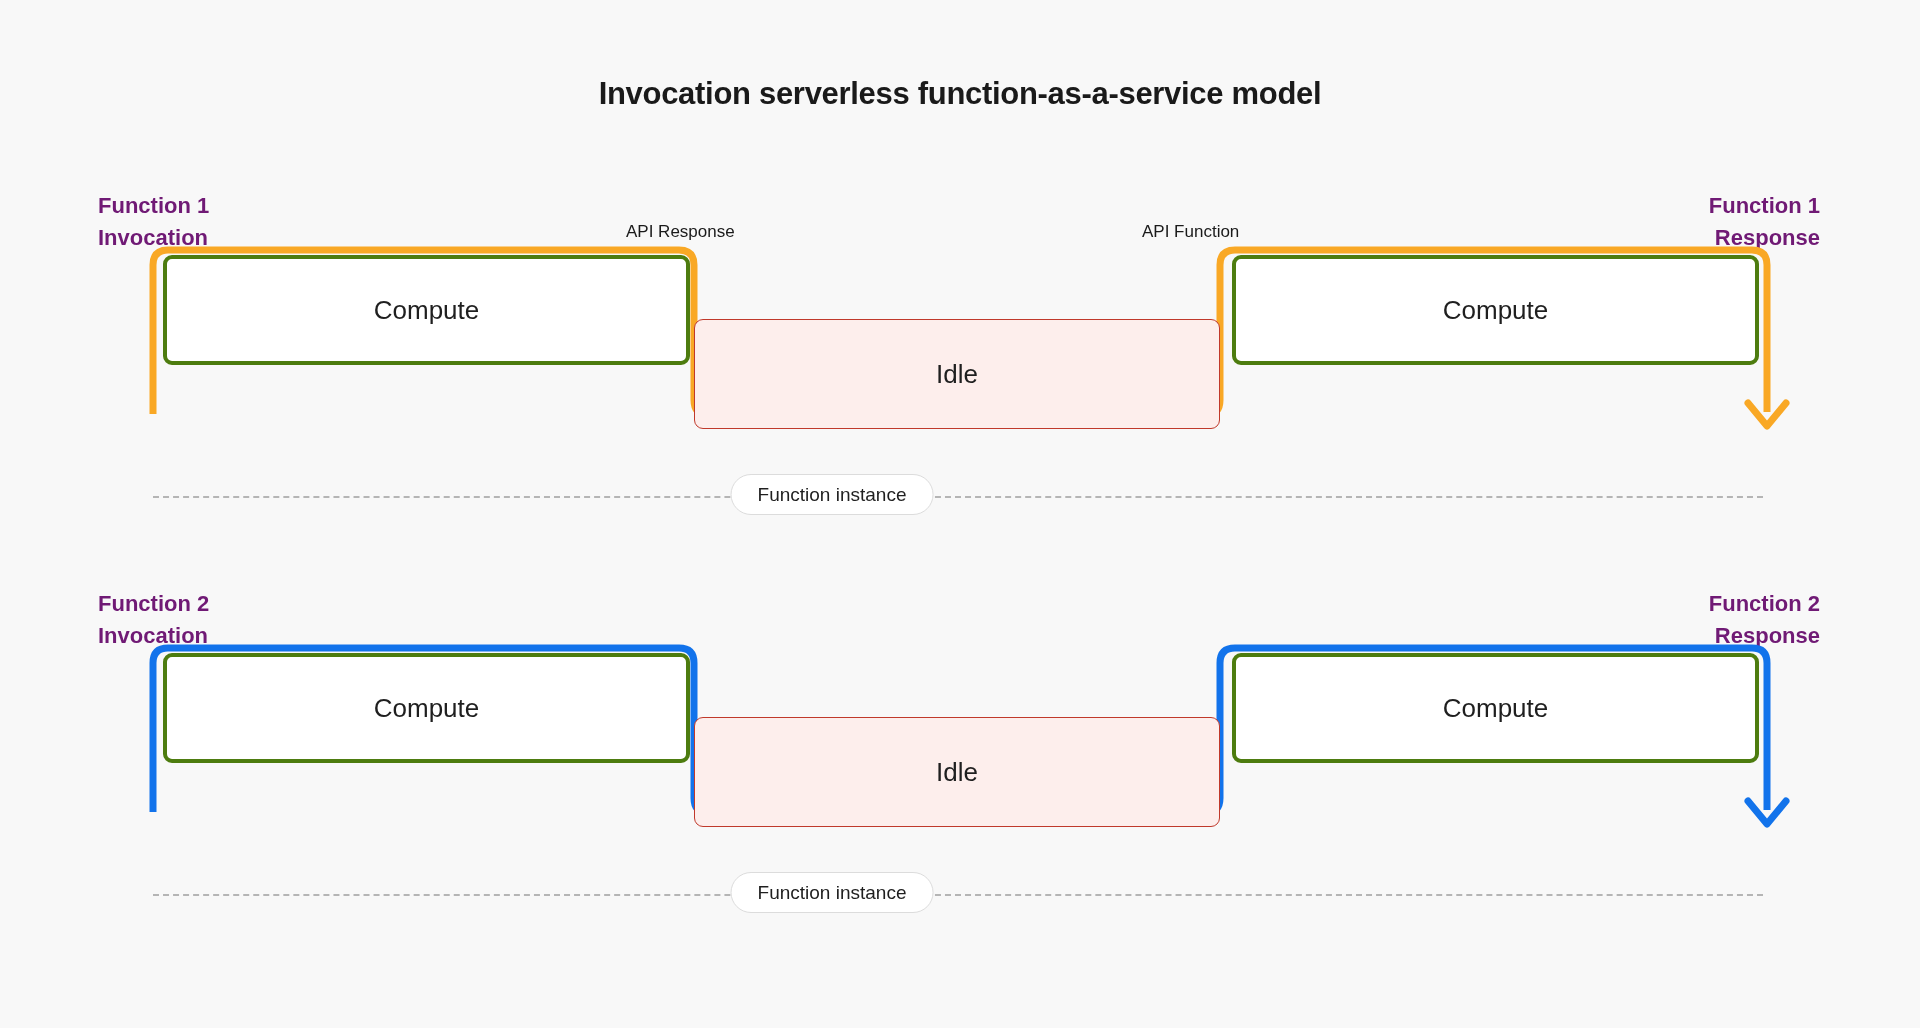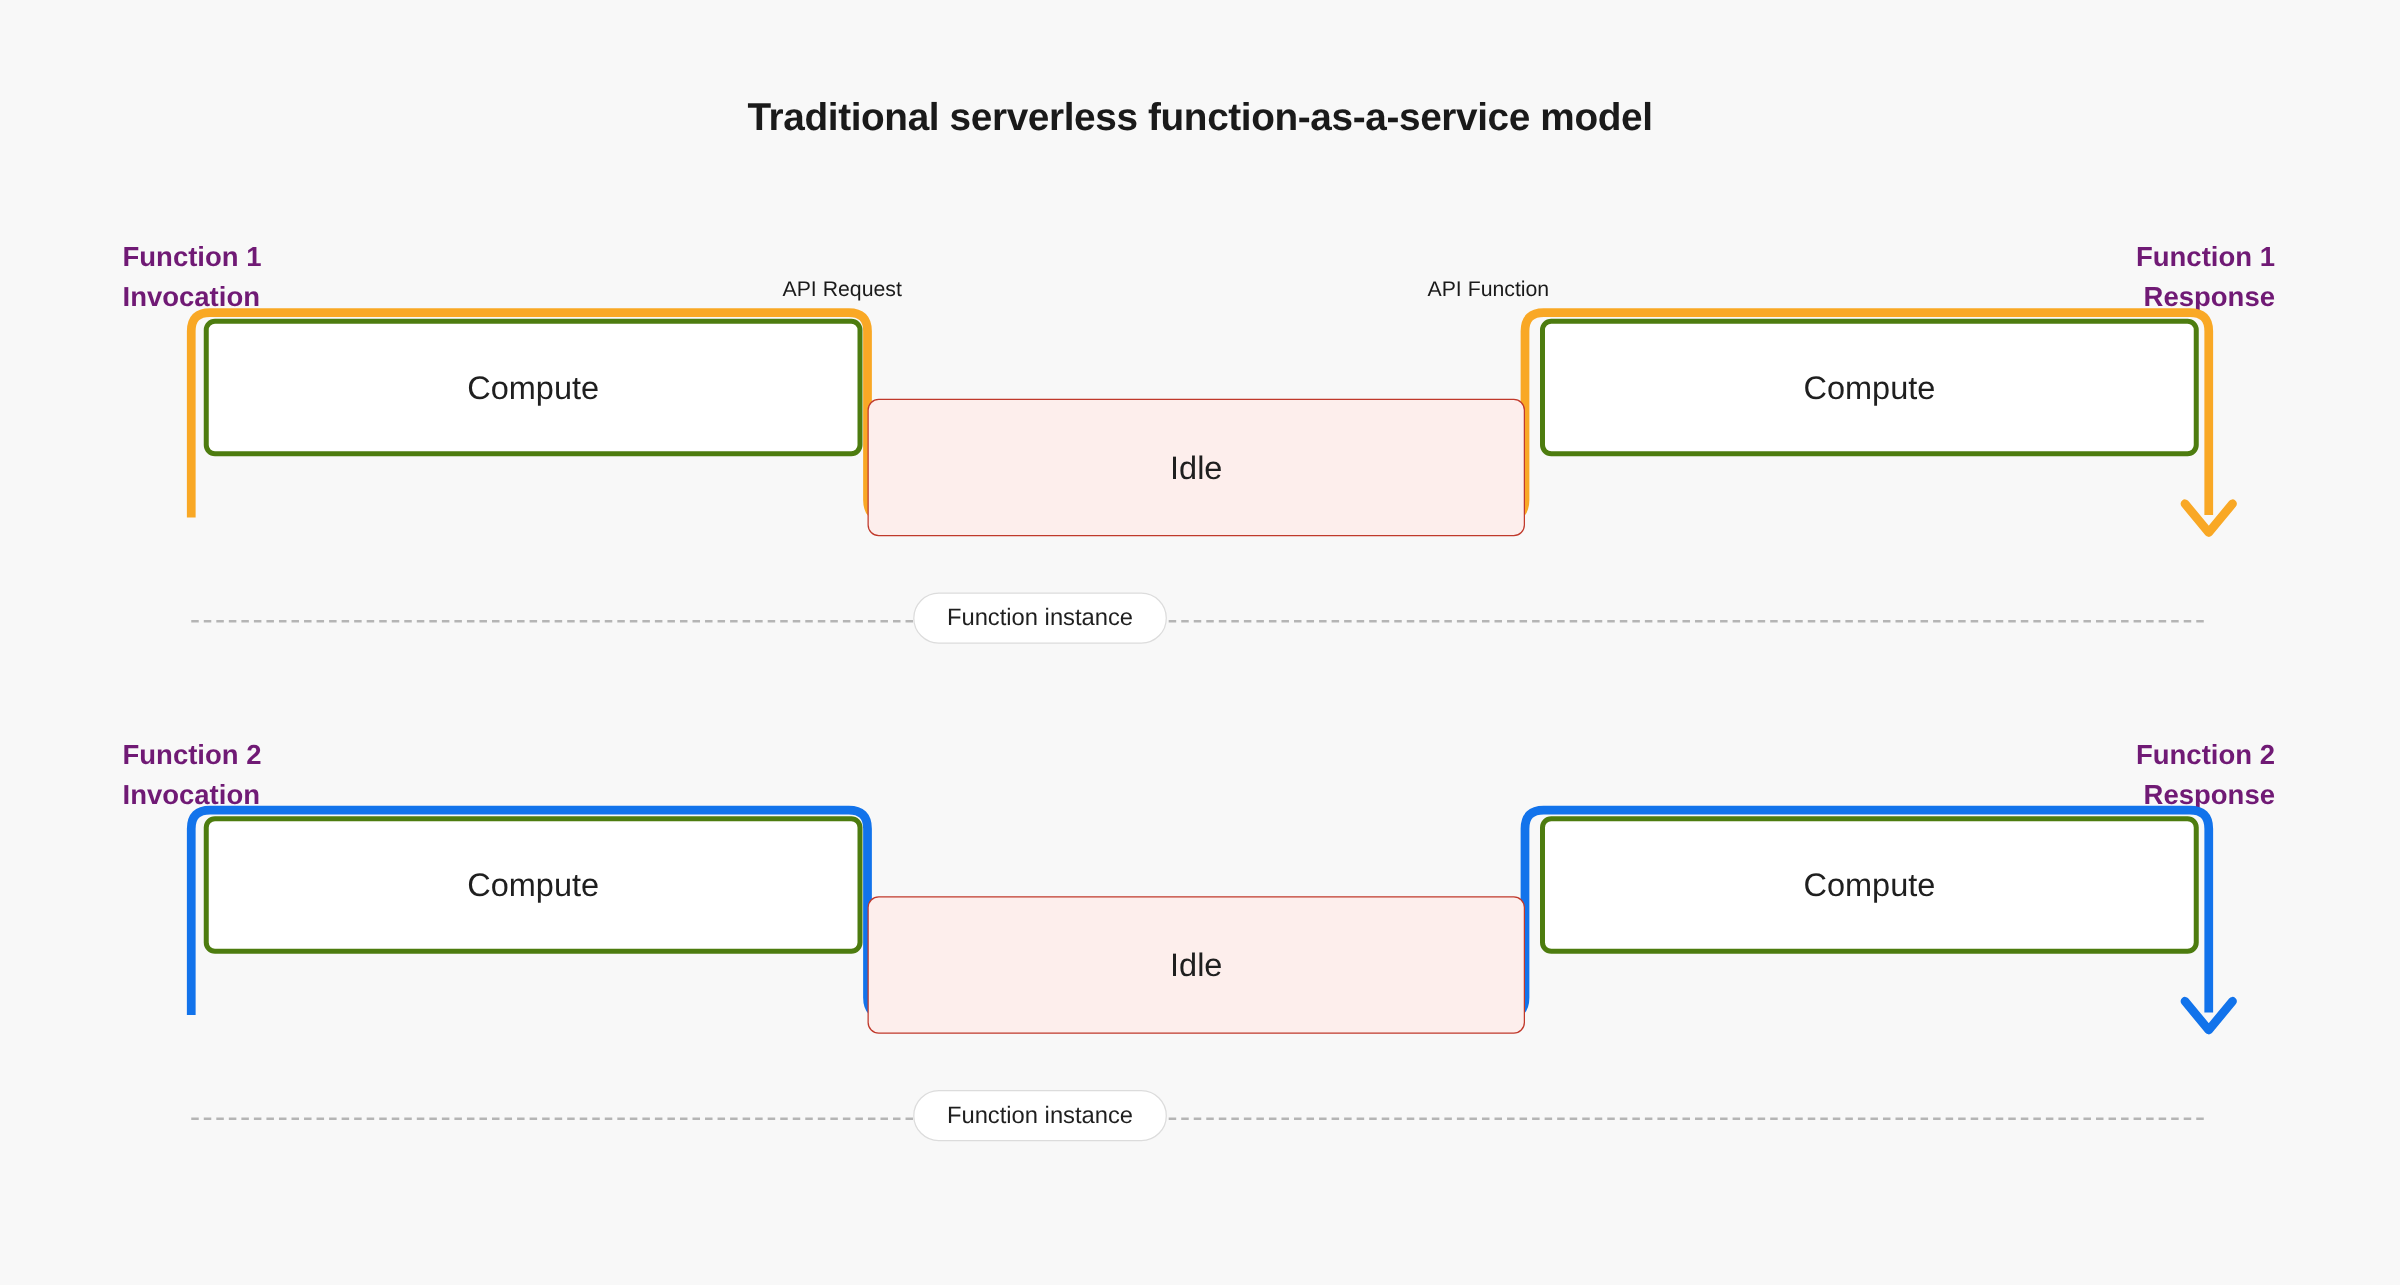--- a/index.html
+++ b/index.html
@@ -151,31 +151,31 @@
     color: #1f1f1f;
     white-space: nowrap;
     line-height: 1;
   }
 </style>
 </head>
 <body>
 
 <div class="canvas">
 
-  <div class="title">Traditional serverless function-as-a-service model</div>
+  <div class="title">Invocation serverless function-as-a-service model</div>
 
   <div class="row row-1">
 
     <div class="label-bold label-left">Function 1
 Invocation</div>
 
     <div class="label-bold label-right">Function 1
 Response</div>
 
-    <div class="label-mid label-api-request">API Request</div>
+    <div class="label-mid label-api-request">API Response</div>
 
     <div class="label-mid label-api-response">API Function</div>
 
     <div class="stage">
       <svg class="stroke-svg" viewBox="0 0 1920 190" preserveAspectRatio="none">
         <path d="M 153 168
                  L 153 19
                  Q 153 4 168 4
                  L 679 4
                  Q 694 4 694 19

